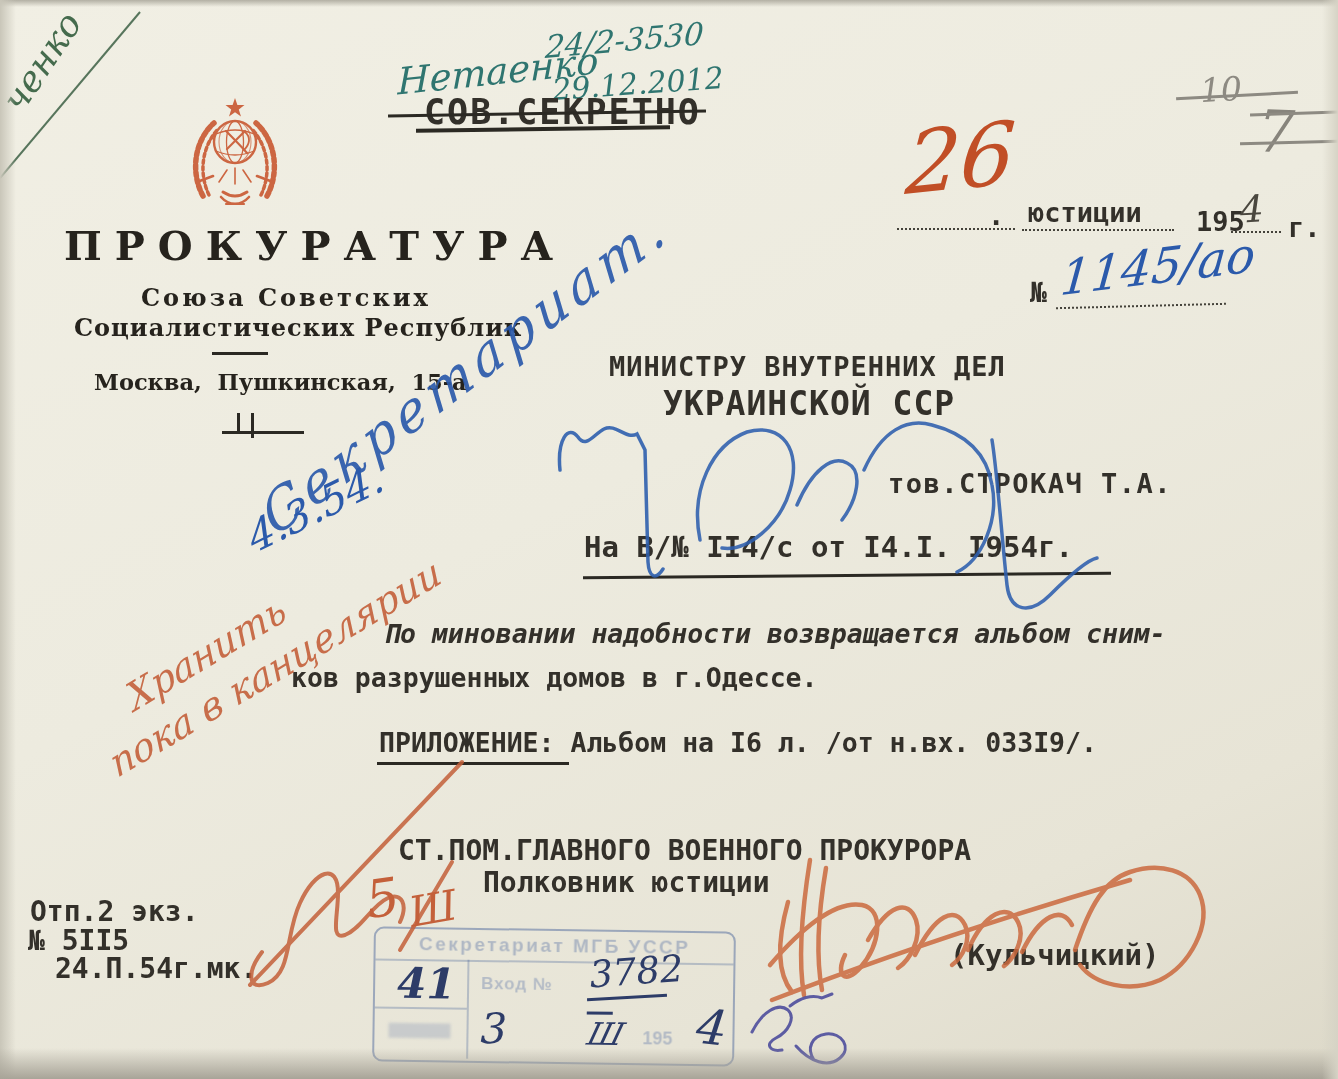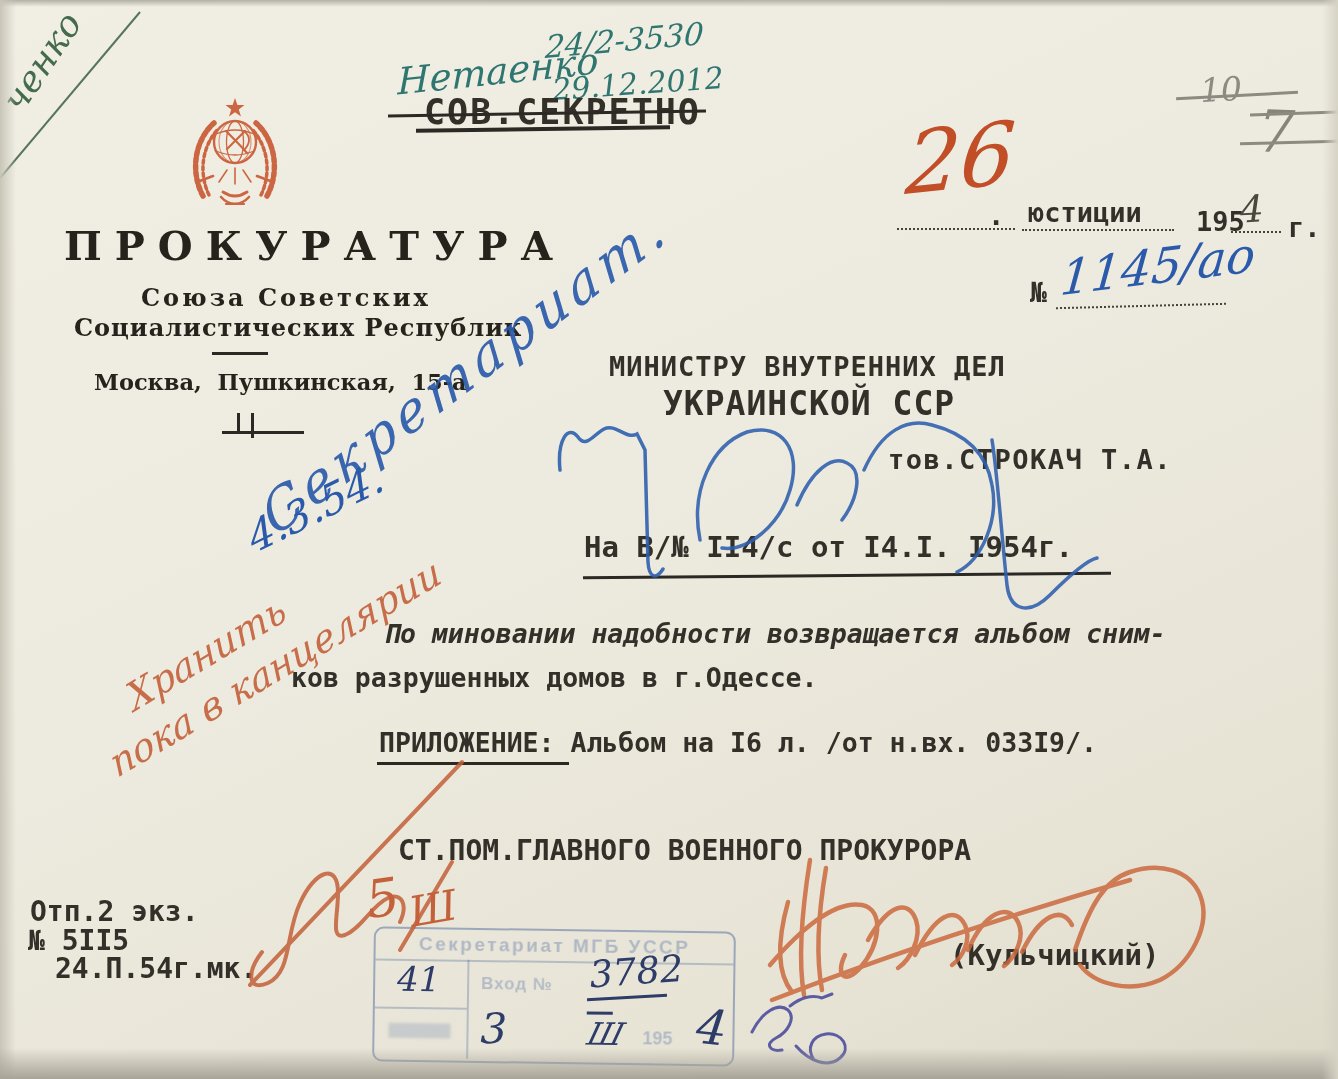--- a/index.html
+++ b/index.html
@@ -79,21 +79,21 @@
   <div class="dotted" style="left:897px;top:228px;width:118px;"></div>
   <div class="dotted" style="left:1022px;top:229px;width:152px;"></div>
   <div class="dotted" style="left:1231px;top:231px;width:50px;"></div>
 
   <div class="abs mono" style="left:1030px;top:276px;font-size:28px;">№</div>
   <div class="abs hw" style="left:1060px;top:238px;font-size:48px;color:#2b5aab;transform:rotate(-7deg) skewX(-12deg);">1145/ао</div>
   <div class="dotted" style="left:1056px;top:305px;width:170px;transform:rotate(-1.5deg);"></div>
 
   <div class="abs mono" style="left:609px;top:351px;font-size:27px;letter-spacing:1px;">МИНИСТРУ ВНУТРЕННИХ ДЕЛ</div>
   <div class="abs mono" style="left:663px;top:384px;font-size:33px;letter-spacing:1px;">УКРАИНСКОЙ ССР</div>
-  <div class="abs mono" style="left:888px;top:444px;font-size:27px;letter-spacing:1.5px;">тов.СТРОКАЧ Т.А.</div>
+  <div class="abs mono" style="left:888px;top:468px;font-size:27px;letter-spacing:1.5px;">тов.СТРОКАЧ Т.А.</div>
 
   <div class="abs hw" style="left:252px;top:492px;font-size:54px;letter-spacing:6px;color:#2b5aab;transform:rotate(-37deg) skewX(-10deg);transform-origin:left top;opacity:.92;">Секретариат.</div>
   <div class="abs hw" style="left:242px;top:516px;font-size:42px;color:#2b5aab;transform:rotate(-26deg) skewX(-8deg);transform-origin:left top;">4.3.54.</div>
 
   <div class="abs mono" style="left:584px;top:530px;font-size:29px;">На В/№ II4/с от I4.I. I954г.</div>
   <div class="bar" style="left:583px;top:574px;width:528px;height:3px;transform:rotate(-0.5deg);"></div>
 
   <div class="abs mono" style="left:384px;top:618px;font-size:26.5px;font-style:italic;">По миновании надобности возвращается альбом сним-</div>
   <div class="abs mono" style="left:283px;top:662px;font-size:26.5px;margin-left:8px;">ков разрушенных домов в г.Одессе.</div>
 
@@ -103,35 +103,36 @@
   <div class="bar" style="left:377px;top:762px;width:192px;height:3px;"></div>
 
   <div class="abs" style="left:84px;top:700px;transform:rotate(-31deg) skewX(-8deg);transform-origin:left top;color:#c4603a;opacity:.9;line-height:1.25;">
     <div class="hw" style="font-size:38px;text-indent:42px;">Хранить</div>
     <div class="hw" style="font-size:38px;">пока в канцелярии</div>
   </div>
   <div class="abs hw" style="left:366px;top:868px;font-size:52px;color:#c4603a;transform:rotate(-8deg);">5</div>
   <div class="abs hw" style="left:409px;top:884px;font-size:42px;color:#c4603a;transform:rotate(-10deg);">Ш</div>
 
   <div class="abs mono" style="left:398px;top:834px;font-size:28px;">СТ.ПОМ.ГЛАВНОГО ВОЕННОГО ПРОКУРОРА</div>
+  <div class="abs mono" style="left:483px;top:866px;font-size:28px;">Полковник юстиции</div>
   <div class="abs mono" style="left:950px;top:938px;font-size:29px;">(Кульчицкий)</div>
 
   <div class="abs mono" style="left:30px;top:895px;font-size:28px;">Отп.2 экз.</div>
   <div class="abs mono" style="left:28px;top:924px;font-size:28px;">№ 5II5</div>
   <div class="abs mono" style="left:55px;top:952px;font-size:28px;">24.П.54г.мк.</div>
 
   <div class="abs" style="left:373px;top:929px;width:358px;height:131px;border:2.5px solid rgba(62,92,150,.45);border-radius:10px;transform:rotate(0.8deg);">
     <div class="abs" style="left:0;top:30px;width:100%;height:1.5px;background:rgba(62,92,150,.3);"></div>
     <div class="abs" style="left:92px;top:30px;width:1.5px;height:99px;background:rgba(62,92,150,.3);"></div>
     <div class="abs" style="left:0;top:78px;width:92px;height:1.5px;background:rgba(62,92,150,.3);"></div>
     <div class="abs" style="left:0;top:4px;width:100%;text-align:center;font-family:'Liberation Sans',sans-serif;font-weight:bold;font-size:19px;letter-spacing:2.5px;color:rgba(95,118,168,.42);filter:blur(.4px);">Секретариат  МГБ  УССР</div>
     <div class="abs" style="left:106px;top:44px;font-family:'Liberation Sans',sans-serif;font-weight:bold;font-size:17px;letter-spacing:1px;color:rgba(95,118,168,.38);filter:blur(.4px);">Вход №</div>
     <div class="abs" style="left:268px;top:96px;font-family:'Liberation Sans',sans-serif;font-weight:bold;font-size:18px;color:rgba(95,118,168,.38);filter:blur(.4px);">195</div>
     <div class="abs" style="left:14px;top:94px;width:62px;height:15px;background:rgba(85,108,160,.22);filter:blur(1.5px);"></div>
-    <div class="abs hw" style="left:22px;top:30px;font-size:34px;color:#2d3c68;">41</div>
+    <div class="abs hw" style="left:22px;top:30px;font-size:42px;color:#2d3c68;font-weight:bold;">41</div>
     <div class="abs hw" style="left:214px;top:18px;font-size:37px;color:#2d3c68;transform:rotate(-5deg);">3782</div>
     <div class="abs" style="left:212px;top:64px;width:80px;height:2.5px;background:#2d3c68;transform:rotate(-4deg);"></div>
     <div class="abs hw" style="left:106px;top:74px;font-size:42px;color:#2d3c68;">3</div>
     <div class="abs" style="left:212px;top:80px;width:26px;height:2.5px;background:#2d3c68;"></div>
     <div class="abs hw" style="left:214px;top:84px;font-size:31px;color:#2d3c68;transform:skewX(-14deg);">Ш</div>
     <div class="abs hw" style="left:322px;top:66px;font-size:48px;color:#2d3c68;transform:rotate(6deg);">4</div>
   </div>
 
   <svg width="1338" height="1079" viewBox="0 0 1338 1079">
 

